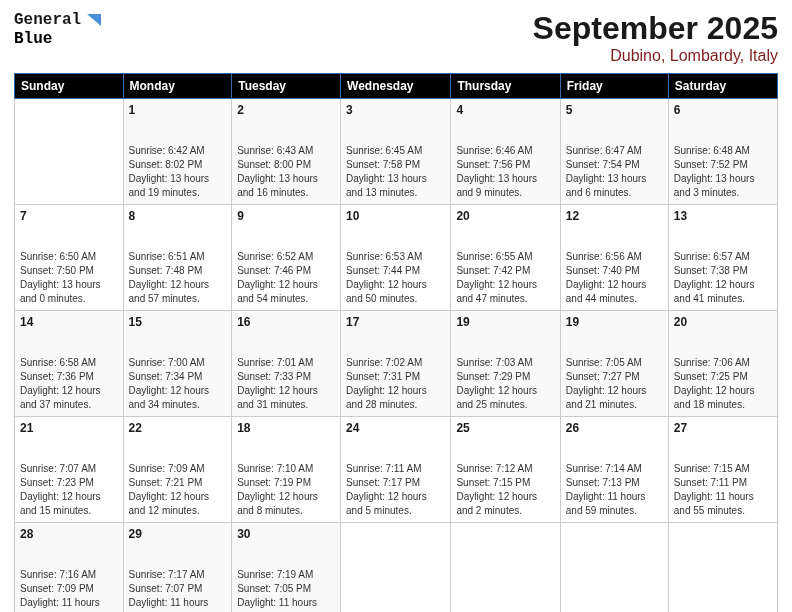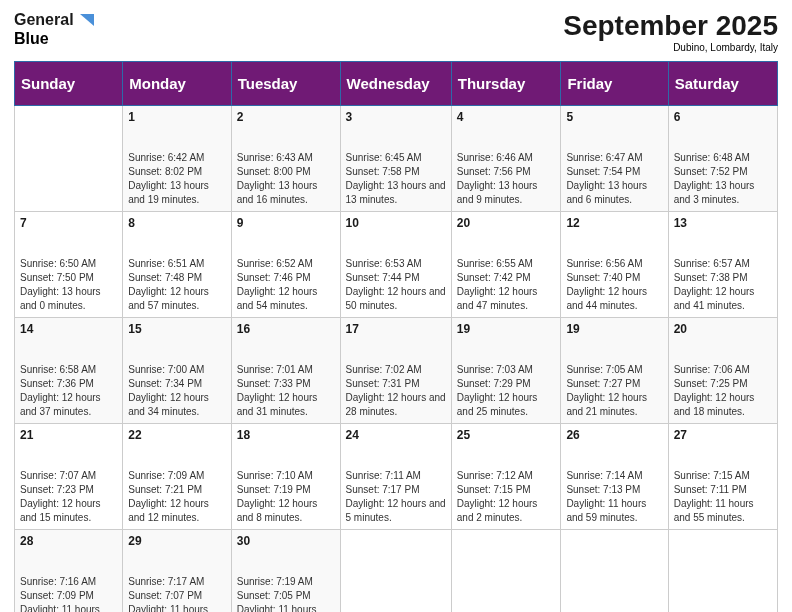--- a/index.html
+++ b/index.html
@@ -17,45 +17,46 @@
     .header {
       display: flex;
       justify-content: space-between;
       align-items: flex-start;
       margin-bottom: 8px;
     }
     .logo {
       display: flex;
       align-items: flex-start;
       gap: 0px;
+      font-family: Liberation Mono, monospace;
     }
     .title-block {
       text-align: right;
     }
     .month-title {
-      font-size: 28px;
+      font-size: 32px;
       font-weight: bold;
       color: #1a1a1a;
       margin-left: 20px;
     }
     .location-title {
-      font-size: 10px;
-      color: #000000;
+      font-size: 16px;
+      color: #7f1d1d;
     }
     table {
       width: 100%;
       border-collapse: collapse;
       font-size: 11px;
     }
     thead tr th {
-      background-color: #701a75;
+      background-color: #000000;
       color: #fff;
       text-align: left;
-      padding: 13px 6px;
-      font-size: 15px;
+      padding: 5px 6px;
+      font-size: 12px;
       font-weight: bold;
       border: 1px solid #2d6aa8;
     }
     tbody tr td {
       border: 1px solid #ccc;
       vertical-align: top;
       padding: 4px 5px;
       height: 78px;
       width: 113px;
       background: #fff;

